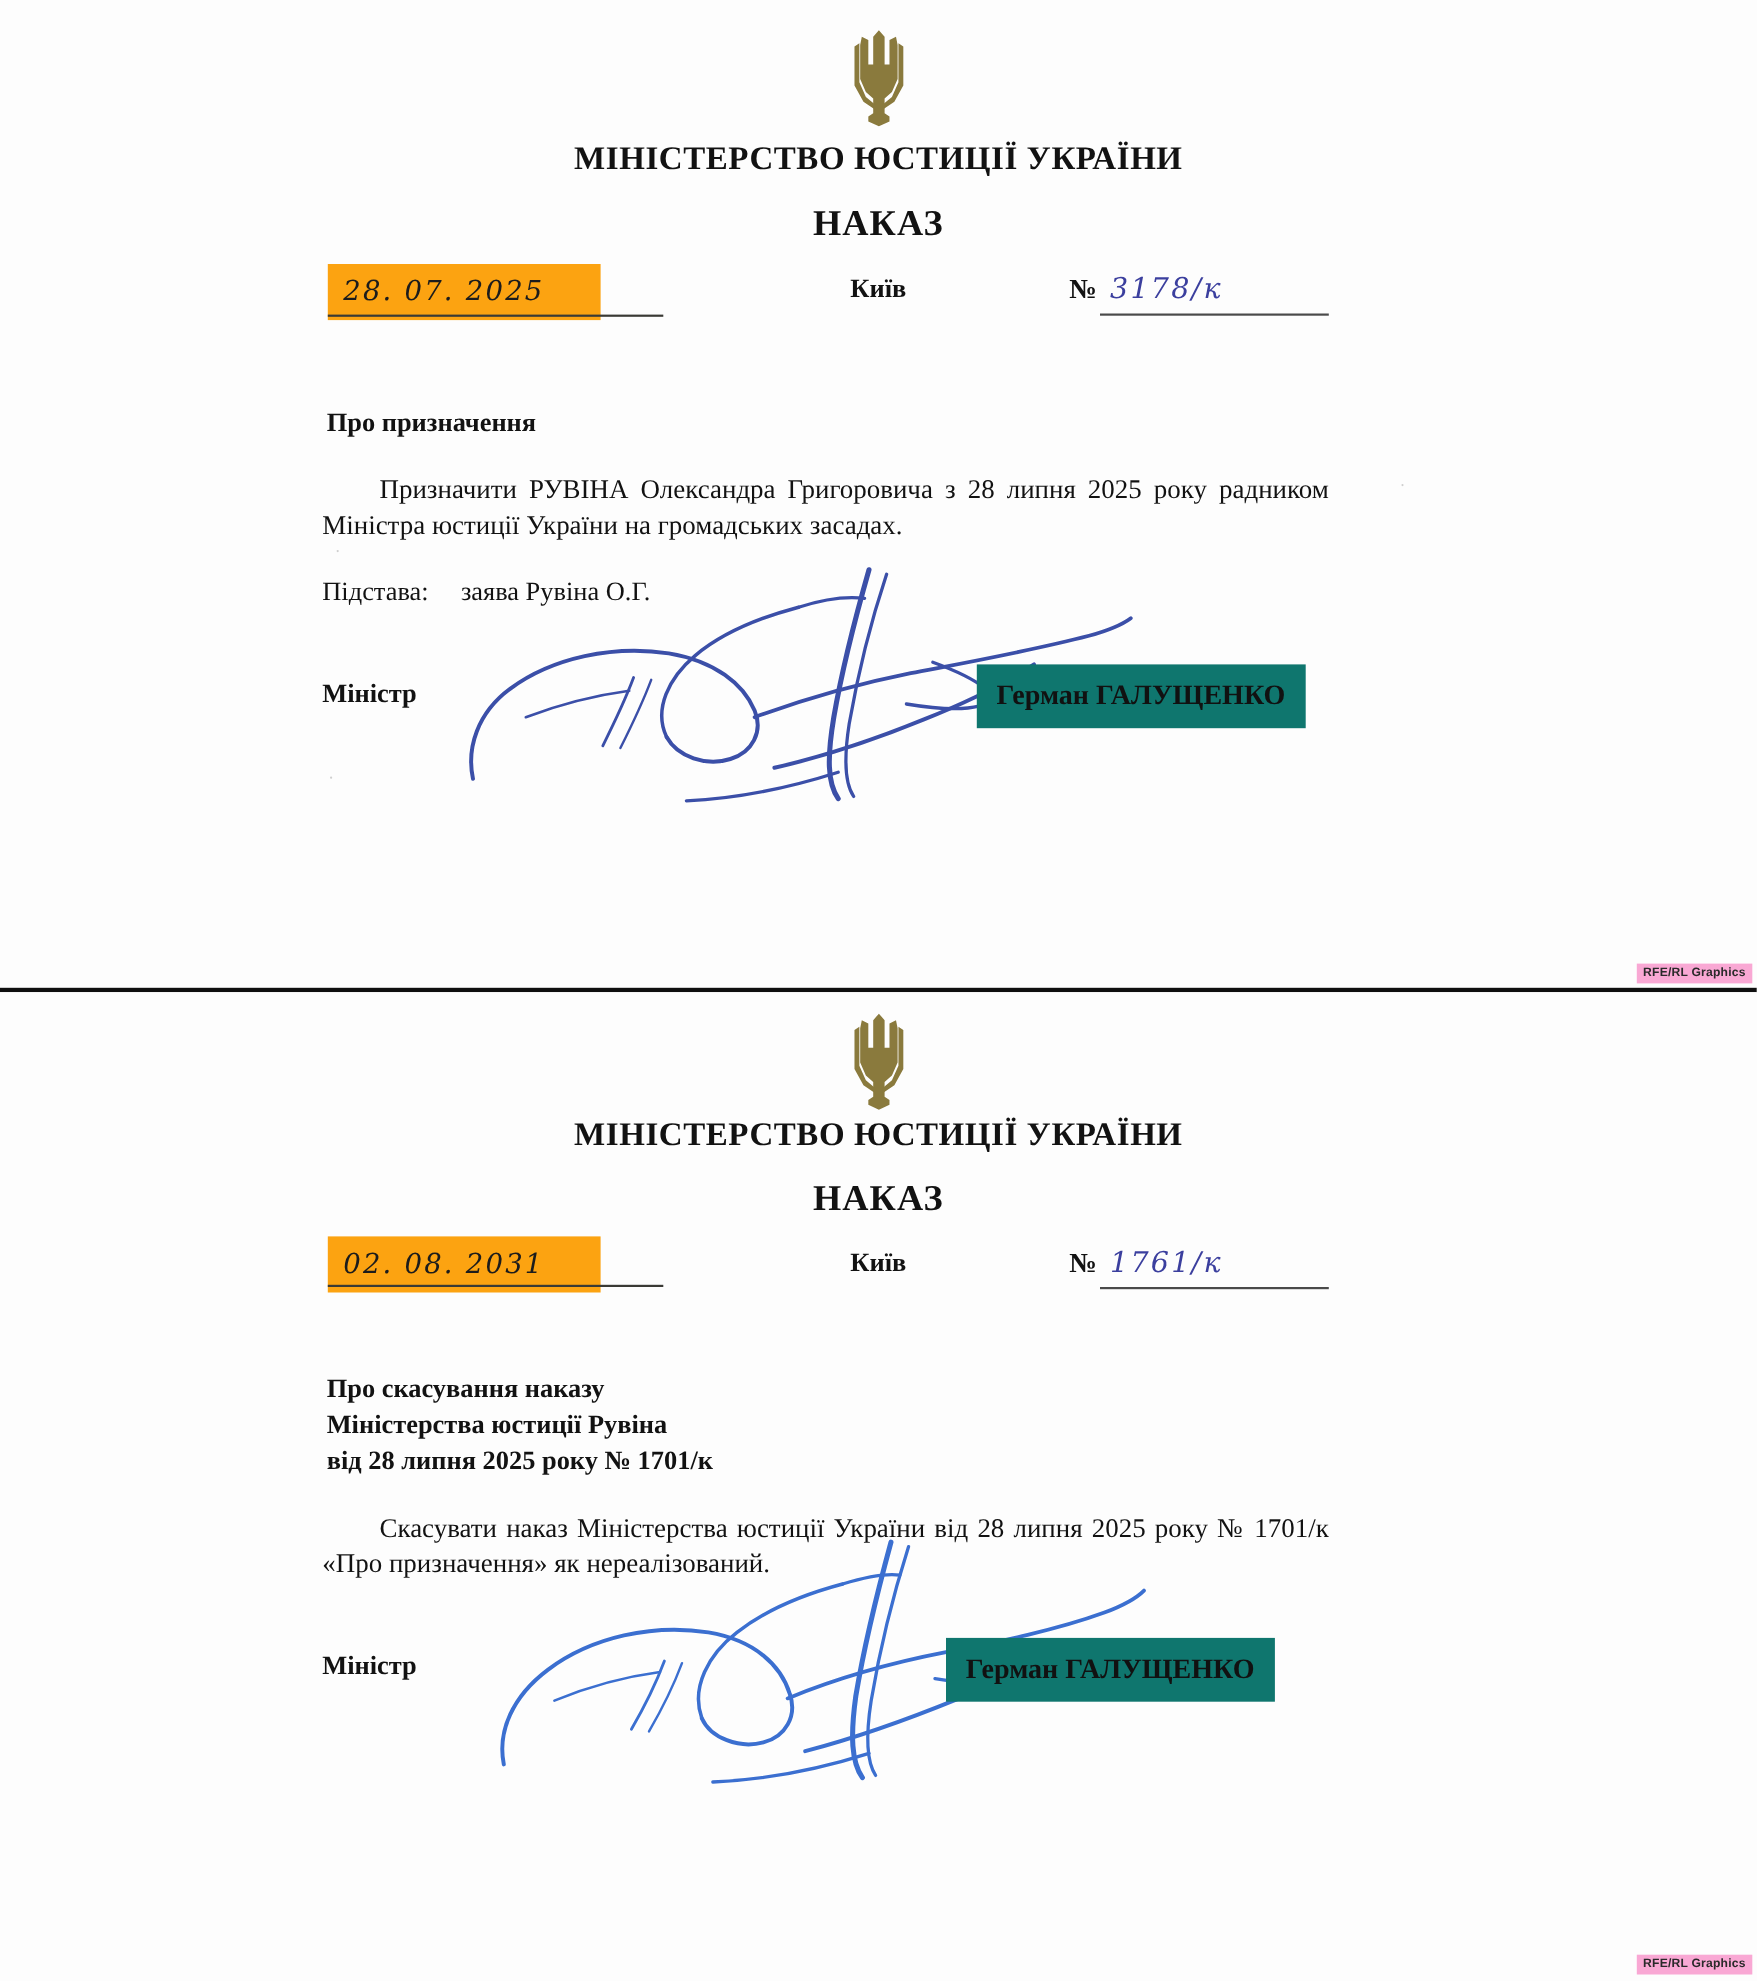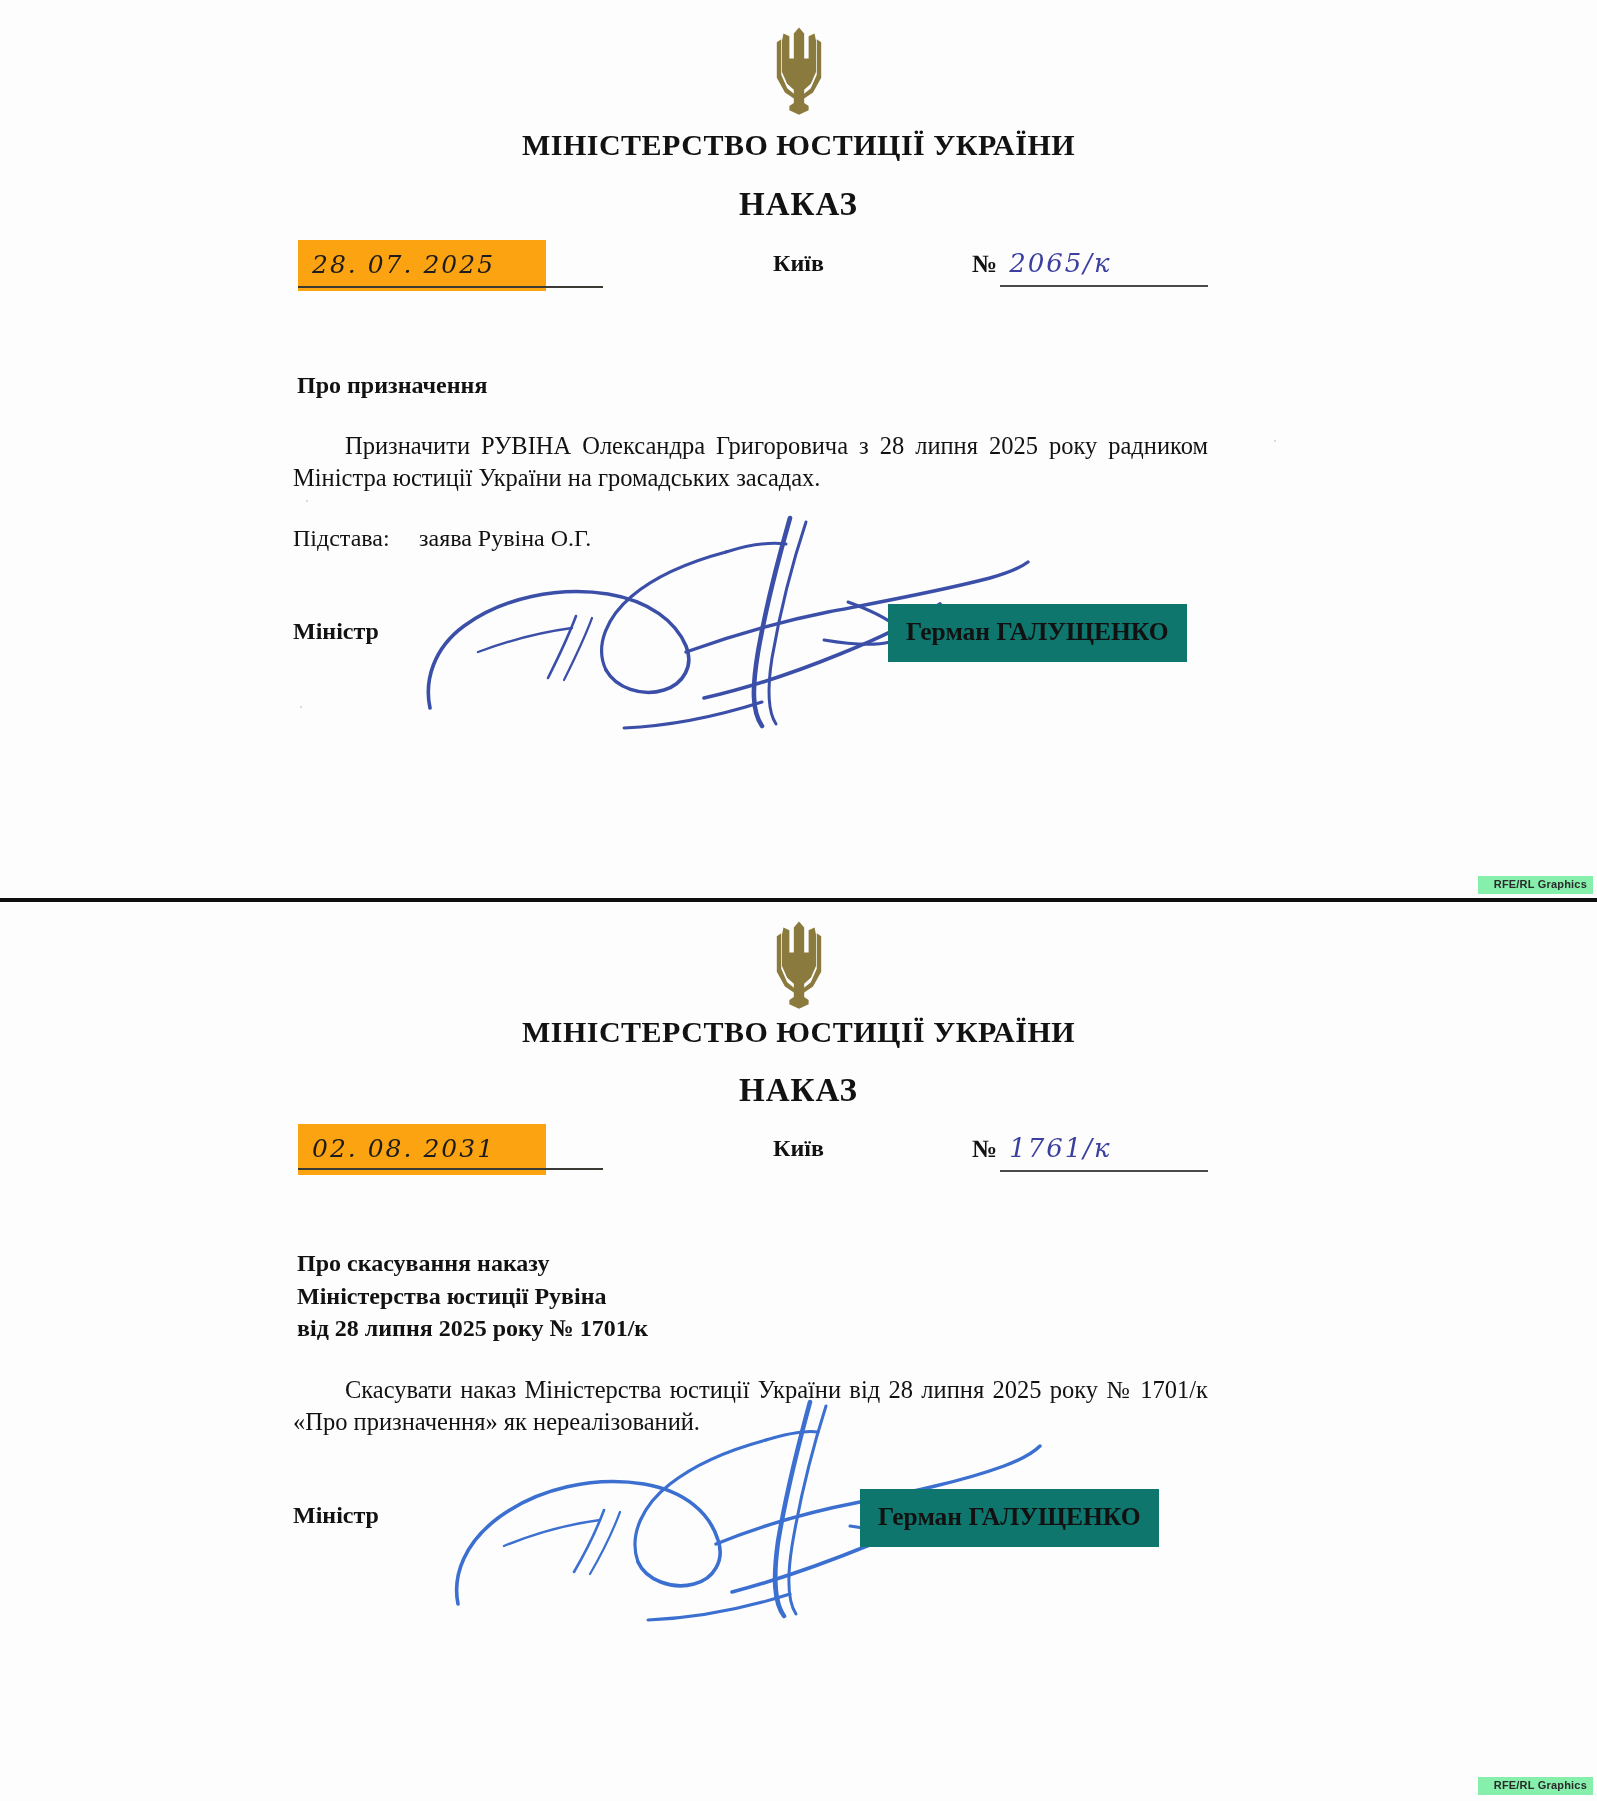--- a/index.html
+++ b/index.html
@@ -79,24 +79,24 @@
     font-weight:700;font-size:25.5px;color:#111;
     padding:13px 18px 15px 18px;white-space:nowrap;
   }
 
   
   .sig{position:absolute;pointer-events:none;}
   .sig svg{display:block;}
 
   
   .wm{
-    position:absolute;background:#86efac;color:#2a2a2a;
+    position:absolute;background:#f9a8d4;color:#2a2a2a;
     font-family:"Liberation Sans","DejaVu Sans",sans-serif;
     font-size:11px;font-weight:700;letter-spacing:.2px;
-    padding:3px 6px 4px 16px;line-height:1;margin-top:12px;
+    padding:3px 6px 4px 6px;line-height:1;margin-top:12px;
   }
   
   .speck{position:absolute;background:#cfcfcf;width:2px;height:2px;border-radius:50%;}
 </style>
 </head>
 <body>
 
 <div class="doc" id="doc1">
   <div class="sheet">
 
@@ -116,21 +116,21 @@
     <div class="metarow" style="top:240px;">
       <div class="date-wrap">
         <span class="hl date-hl hand">28. 07. 2025</span>
       </div>
     </div>
     <div class="date-rule" style="top:286px;"></div>
 
     <div class="city" style="top:250px;">Київ</div>
 
     <div class="numwrap" style="left:972px;top:248px;">
-      <span class="numsign">№</span><span class="numval">2065/к</span>
+      <span class="numsign">№</span><span class="numval">3178/к</span>
     </div>
     <div class="num-rule" style="left:1000px;top:285px;width:208px;"></div>
 
     <div class="subject" style="top:370px;">
       <div>Про призначення</div>
     </div>
 
     <div class="para" style="top:430px;">
       <span class="first"></span><span>Призначити </span><span class="b">РУВІНА Олександра Григоровича</span><span> з </span><span class="b">28 липня 2025 року</span><span> радником Міністра юстиції України на громадських засадах.</span>
     </div>

